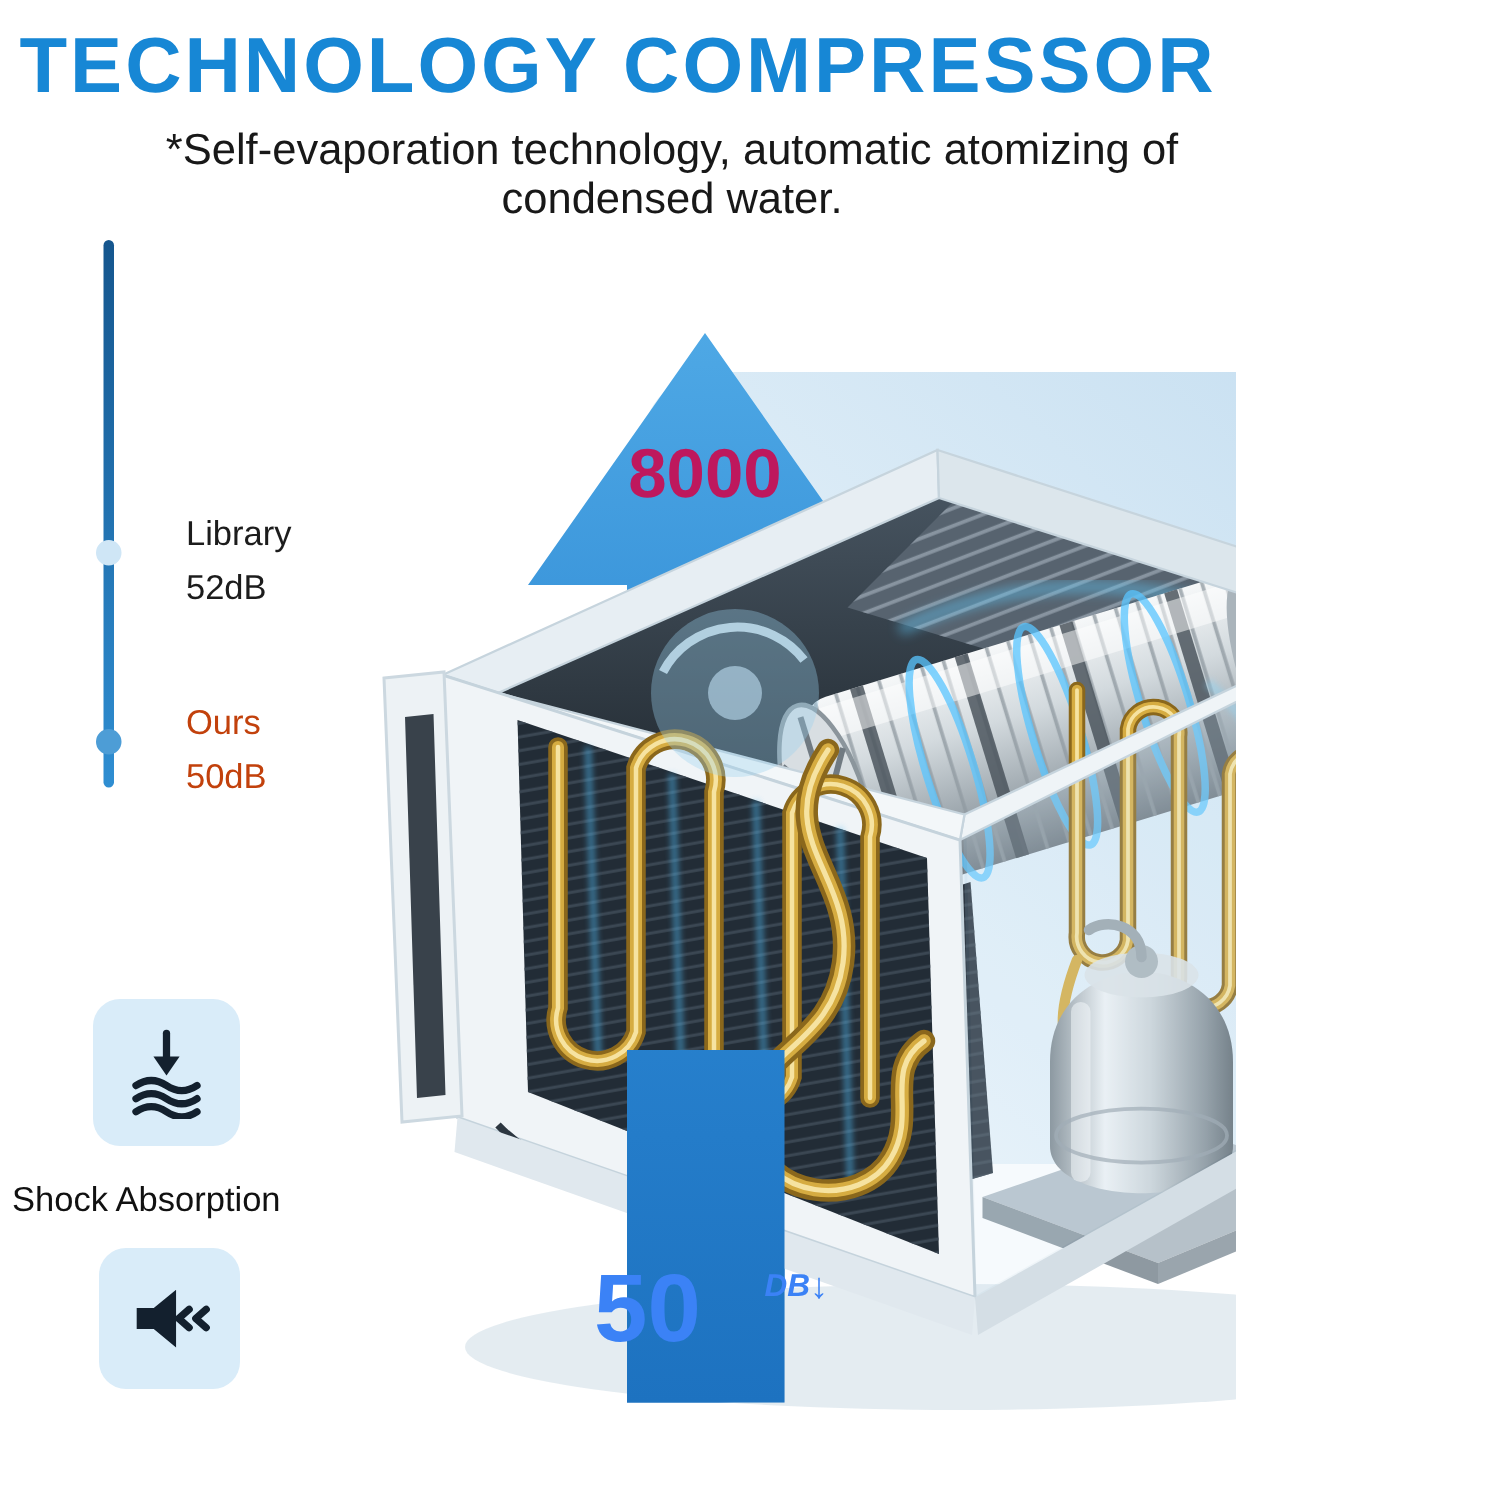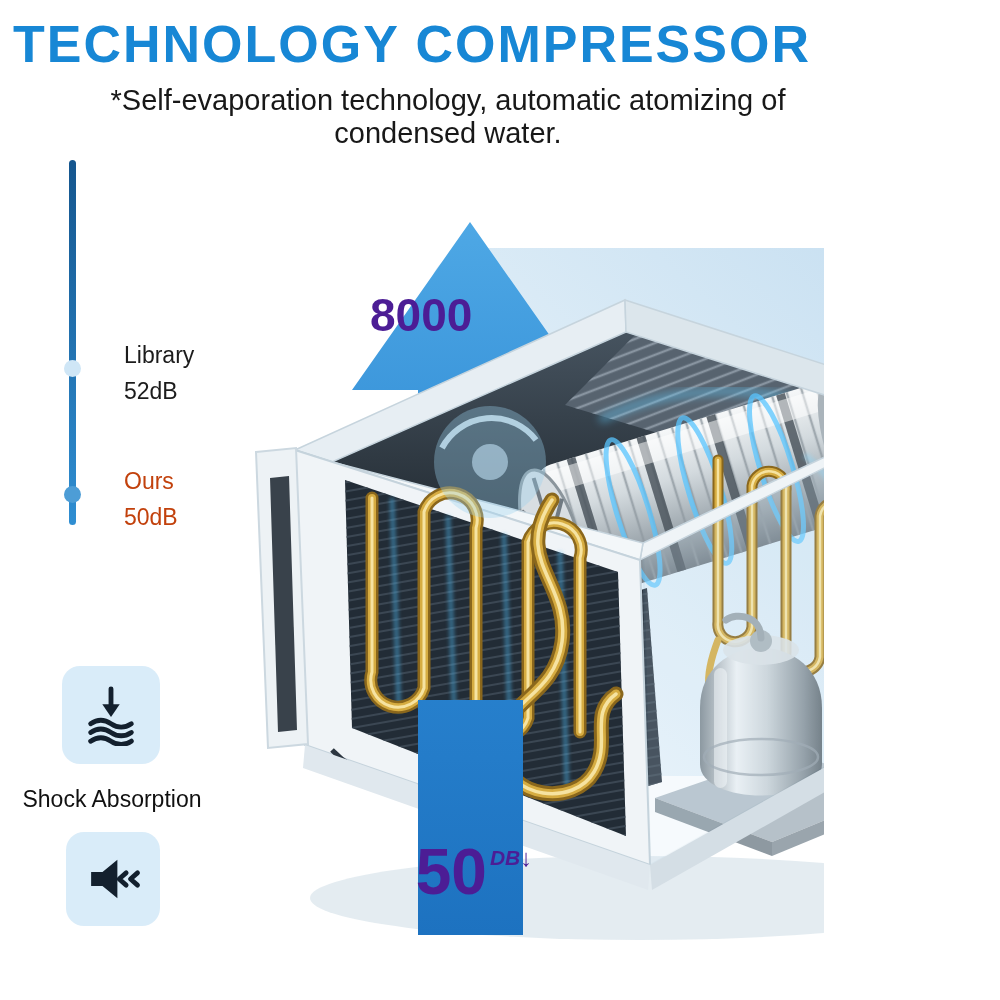--- a/index.html
+++ b/index.html
@@ -13,35 +13,35 @@
   .scale-line{position:absolute;left:69px;top:160px;width:7px;height:365px;border-radius:4px;
               background:linear-gradient(180deg,#15568e,#2f8ed2);z-index:2;}
   .scale-dot{position:absolute;width:17px;height:17px;border-radius:50%;z-index:3;}
   .dot-library{left:64px;top:360px;background:#cfe6f6;}
   .dot-ours{left:64px;top:486px;background:#4d9dd6;}
   .scale-item{position:absolute;left:124px;z-index:2;font-size:23px;color:#1c1c1c;line-height:36px;}
   .scale-item.highlight{color:#c2410c;}
   .si-outdoor{top:210px;}
   .si-library{top:337px;}
   .si-ours{top:463px;}
-  .arrow-text{position:absolute;z-index:2;color:#4c1d95;}
+  .arrow-text{position:absolute;z-index:2;color:#be185d;text-align:center;}
   .btu-number{left:370px;top:288px;width:200px;font-size:46px;font-weight:bold;}
   .btu-caption{left:370px;top:344px;width:200px;font-size:20px;font-weight:bold;letter-spacing:1px;}
   .noise-callout{position:absolute;left:396px;top:836px;width:156px;display:flex;
-                 justify-content:center;align-items:flex-start;z-index:2;color:#4c1d95;}
+                 justify-content:space-between;align-items:flex-start;z-index:2;color:#3b82f6;}
   .noise-number{font-size:64px;font-weight:bold;line-height:72px;}
   .noise-unit-col{display:flex;flex-direction:row;align-items:center;margin-top:10px;
                   margin-left:3px;font-weight:bold;font-style:italic;}
   .noise-unit{font-size:21px;line-height:22px;}
   .noise-arrow{font-size:24px;line-height:24px;}
   .feature-card{position:absolute;background:#d9ecf9;border-radius:18px;z-index:2;
                 display:flex;align-items:center;justify-content:center;}
   .fc1{left:62px;top:666px;width:98px;height:98px;}
   .fc2{left:66px;top:832px;width:94px;height:94px;}
-  .feature-label{position:absolute;z-index:2;font-size:23px;color:#111111;text-align:center;}
+  .feature-label{position:absolute;z-index:2;font-size:23px;color:#111111;}
   .fl1{left:8px;top:786px;width:208px;}
   .fl2{left:16px;top:938px;width:200px;}
 </style>
 </head>
 <body>
 
 <div class="page">
 
   <div class="title">TECHNOLOGY COMPRESSOR</div>
   <div class="subtitle">*Self-evaporation technology, automatic atomizing of condensed water.</div>

